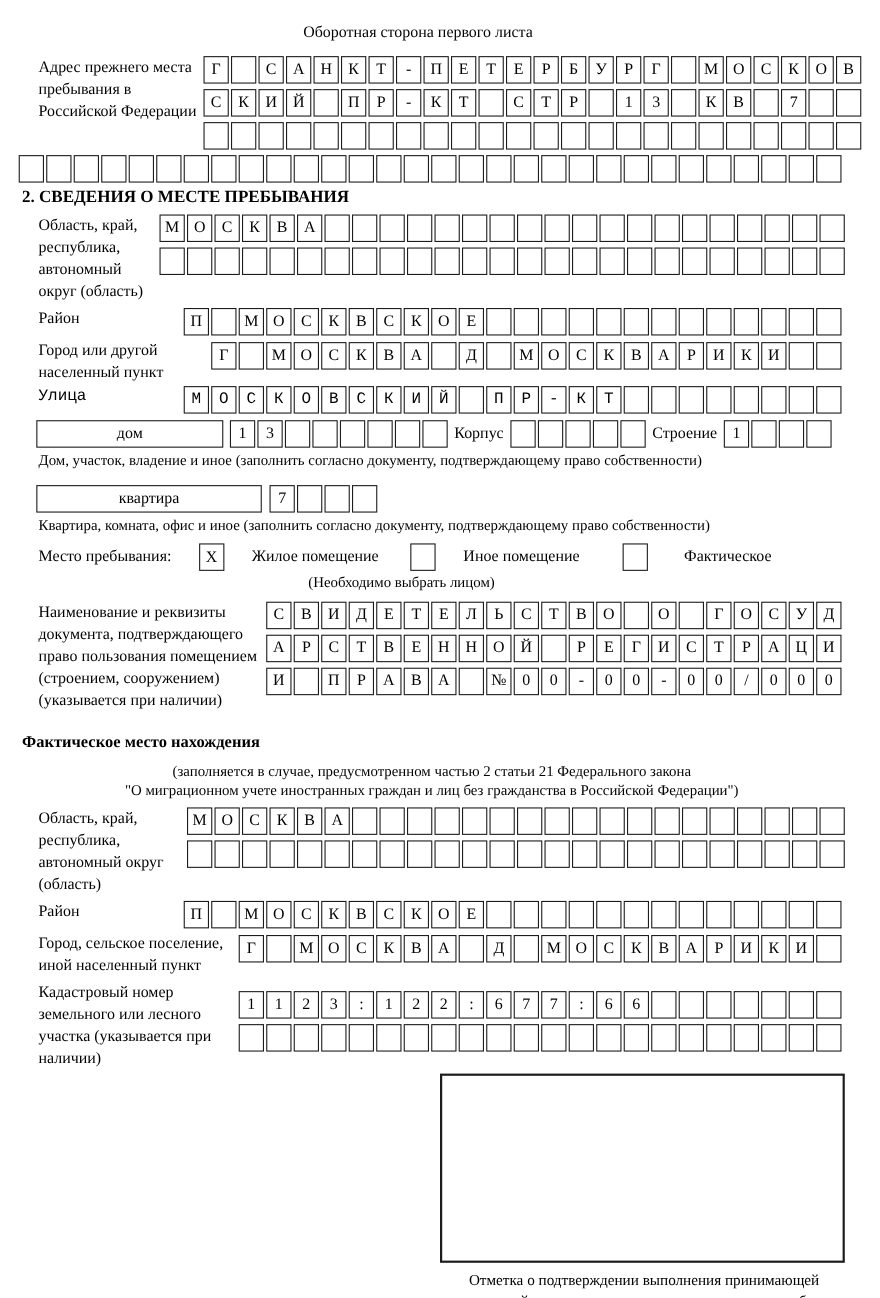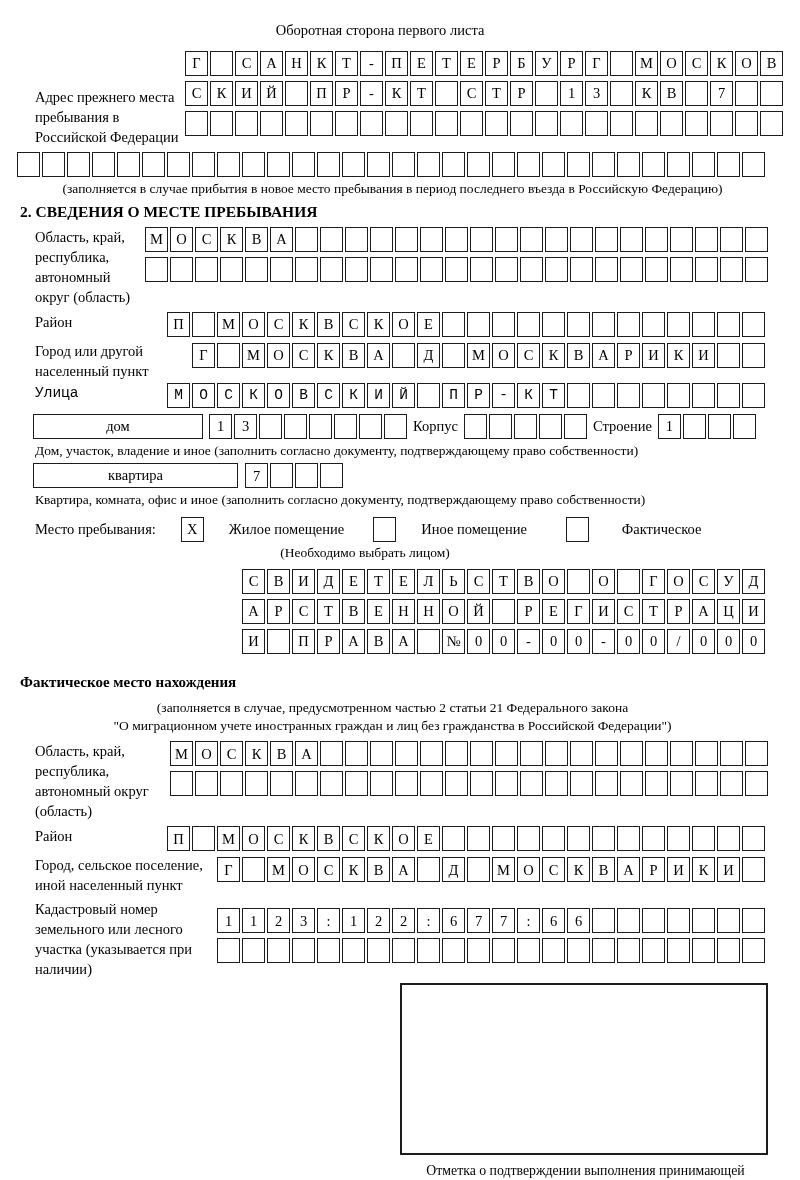--- a/index.html
+++ b/index.html
@@ -40,21 +40,21 @@
   .stampcaption { margin-left:378px; width:375px; margin-top:6px; text-align:center; font-size:13.8px; line-height:1.4; }
 </style>
 </head>
 <body>
 
 <div class="page">
 
   <div class="doc-header">Оборотная сторона первого листа</div>
 
   <div class="fieldrow" style="margin-top:12px;">
-    <div class="label" style="width:165px;margin-top:36px;">Адрес прежнего места пребывания в Российской Федерации</div>
+    <div class="label" style="width:165px;">Адрес прежнего места пребывания в Российской Федерации</div>
     <div class="gridcol">
       <div class="cellrow">
           <span class="cell">Г</span>
           <span class="cell"></span>
           <span class="cell">С</span>
           <span class="cell">А</span>
           <span class="cell">Н</span>
           <span class="cell">К</span>
           <span class="cell">Т</span>
           <span class="cell">-</span>
@@ -154,21 +154,20 @@
       <span class="cell"></span>
       <span class="cell"></span>
       <span class="cell"></span>
       <span class="cell"></span>
       <span class="cell"></span>
       <span class="cell"></span>
       <span class="cell"></span>
       <span class="cell"></span>
       <span class="cell"></span>
     </div>
-  <div class="note center" style="margin-top:3px;">(заполняется в случае прибытия в новое место пребывания в период последнего въезда в Российскую Федерацию)</div>
 
   <div class="title" style="margin-top:5px;">2. СВЕДЕНИЯ О МЕСТЕ ПРЕБЫВАНИЯ</div>
 
   <div class="fieldrow">
     <div class="label" style="width:125px;">Область, край, республика, автономный округ (область)</div>
     <div class="gridcol">
       <div class="cellrow">
           <span class="cell">М</span>
           <span class="cell">О</span>
           <span class="cell">С</span>
@@ -345,21 +344,21 @@
     <span>Строение</span>
     <div class="cellrow">
         <span class="cell">1</span>
         <span class="cell"></span>
         <span class="cell"></span>
         <span class="cell"></span>
       </div>
   </div>
   <div class="note leftnote">Дом, участок, владение и иное (заполнить согласно документу, подтверждающему право собственности)</div>
 
-  <div class="inlinerow" style="margin-top:3px; padding-left:13px;">
+  <div class="inlinerow" style="margin-top:13px; padding-left:13px;">
     <div class="widebox" style="width:205px;">
       <span>квартира</span>
     </div>
     <div class="cellrow">
         <span class="cell">7</span>
         <span class="cell"></span>
         <span class="cell"></span>
         <span class="cell"></span>
       </div>
   </div>
@@ -370,20 +369,21 @@
     <span class="cell">X</span>
     <span>Жилое помещение</span>
     <span class="cell" style="margin-left:4px;"></span>
     <span>Иное помещение</span>
     <span class="cell" style="margin-left:14px;"></span>
     <span style="margin-left:8px;">Фактическое</span>
   </div>
   <div class="note center" style="width:500px; margin-left:95px; margin-top:2px;">(Необходимо выбрать лицом)</div>
 
   <div class="fieldrow" style="margin-top:7px;">
+    <div class="label" style="width:218px;">Наименование и реквизиты документа, подтверждающего право пользования помещением (строением, сооружением) (указывается при наличии)</div>
     <div class="gridcol">
       <div class="cellrow">
           <span class="cell">С</span>
           <span class="cell">В</span>
           <span class="cell">И</span>
           <span class="cell">Д</span>
           <span class="cell">Е</span>
           <span class="cell">Т</span>
           <span class="cell">Е</span>
           <span class="cell">Л</span>

